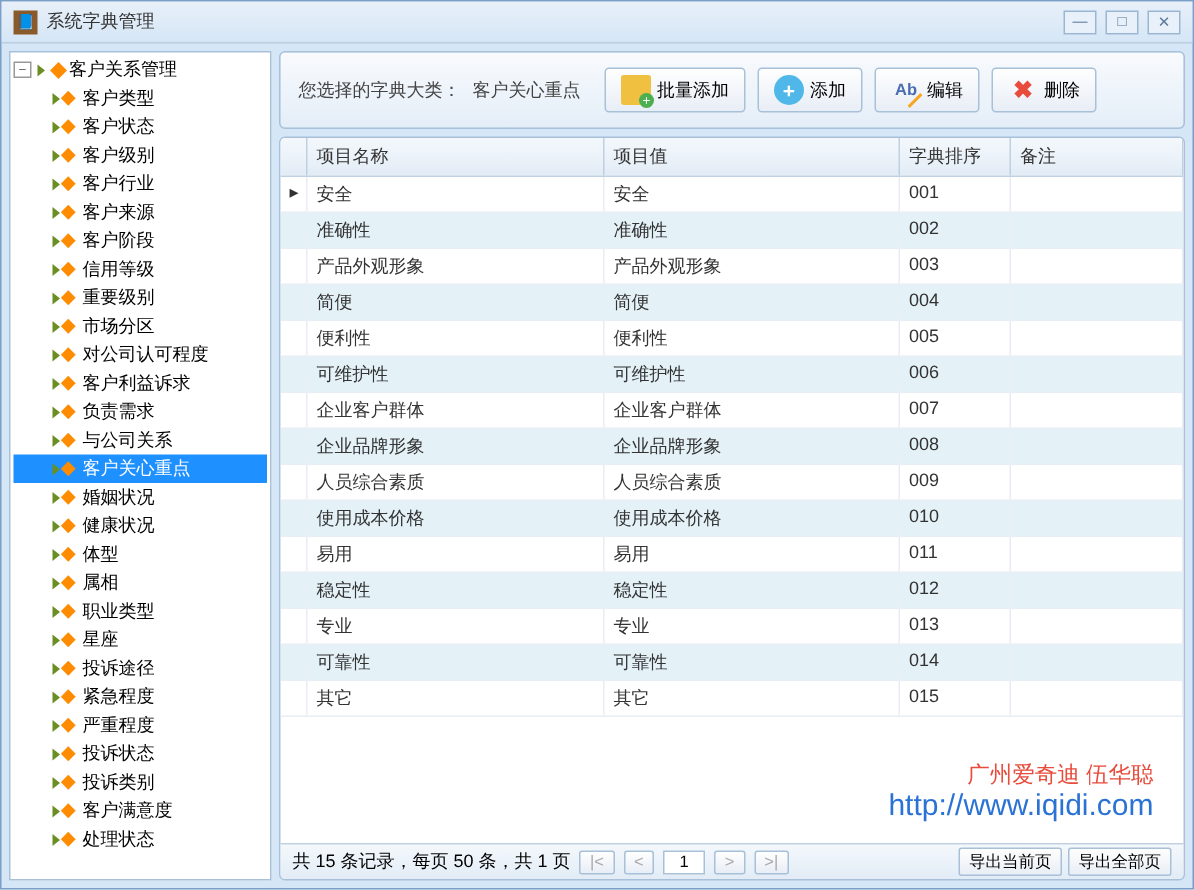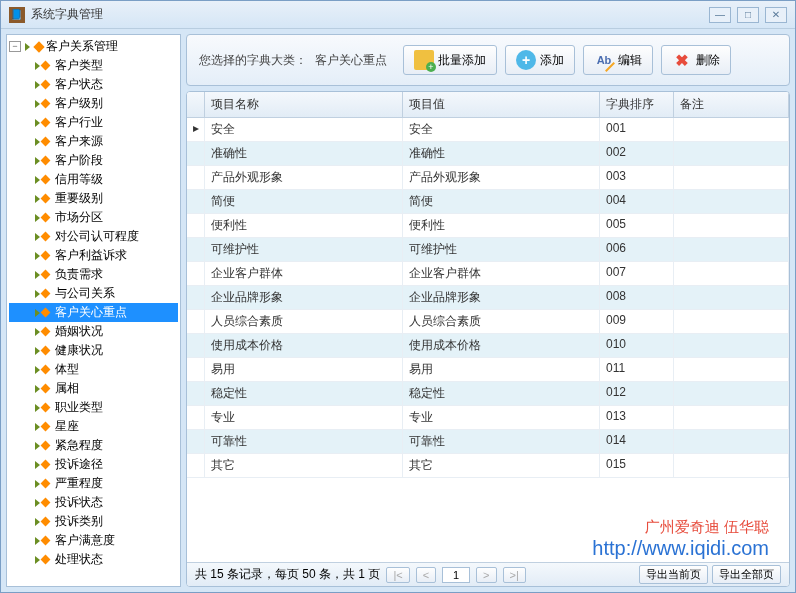--- a/index.html
+++ b/index.html
@@ -39,21 +39,21 @@
 .grid-body { flex: 1; overflow: auto; }
 .grid-row { display: flex; border-bottom: 1px solid #e8eef4; }
 .grid-row:nth-child(odd) { background: #fff; }
 .grid-row:nth-child(even) { background: #e4f2f8; }
 .grid-row .gcell { padding: 3px 6px; border-right: 1px solid #e8eef4; color: #333; }
 .row-indicator { width: 18px; text-align: center; color: #666; flex-shrink: 0; }
 .col-name { width: 198px; flex-shrink: 0; }
 .col-value { width: 197px; flex-shrink: 0; }
 .col-sort { width: 74px; flex-shrink: 0; }
 .col-remark { flex: 1; }
-.watermark { position: absolute; right: 20px; bottom: 26px; text-align: right; pointer-events: none; }
+.watermark { position: absolute; right: 20px; bottom: 37px; text-align: right; pointer-events: none; }
 .watermark .wm1 { color: #e74c3c; font-size: 15px; }
 .watermark .wm2 { color: #2a72d4; font-size: 20px; }
 .footer { height: 24px; background: linear-gradient(#f4f8fc, #e2ecf6); border-top: 1px solid #c0d0e0; display: flex; align-items: center; padding: 0 8px; gap: 6px; }
 .footer .fbtn { background: linear-gradient(#fefefe, #e8eef6); border: 1px solid #a8c0d8; border-radius: 2px; padding: 1px 6px; cursor: pointer; font-size: 11px; }
 .footer .fbtn.disabled { color: #aaa; cursor: default; }
 .footer input { width: 28px; height: 16px; border: 1px solid #a8c0d8; text-align: center; font-size: 11px; }
 .footer .export-btns { margin-left: auto; display: flex; gap: 4px; }
 </style>
 </head>
 <body>
@@ -173,26 +173,26 @@
           <span class="label">职业类型</span>
         </div>
         <div class="tree-item">
           <span class="tri"></span>
           <span class="diamond"></span>
           <span class="label">星座</span>
         </div>
         <div class="tree-item">
           <span class="tri"></span>
           <span class="diamond"></span>
+          <span class="label">投诉途径</span>
+        </div>
+        <div class="tree-item">
+          <span class="tri"></span>
+          <span class="diamond"></span>
           <span class="label">紧急程度</span>
-        </div>
-        <div class="tree-item">
-          <span class="tri"></span>
-          <span class="diamond"></span>
-          <span class="label">投诉途径</span>
         </div>
         <div class="tree-item">
           <span class="tri"></span>
           <span class="diamond"></span>
           <span class="label">严重程度</span>
         </div>
         <div class="tree-item">
           <span class="tri"></span>
           <span class="diamond"></span>
           <span class="label">投诉状态</span>

